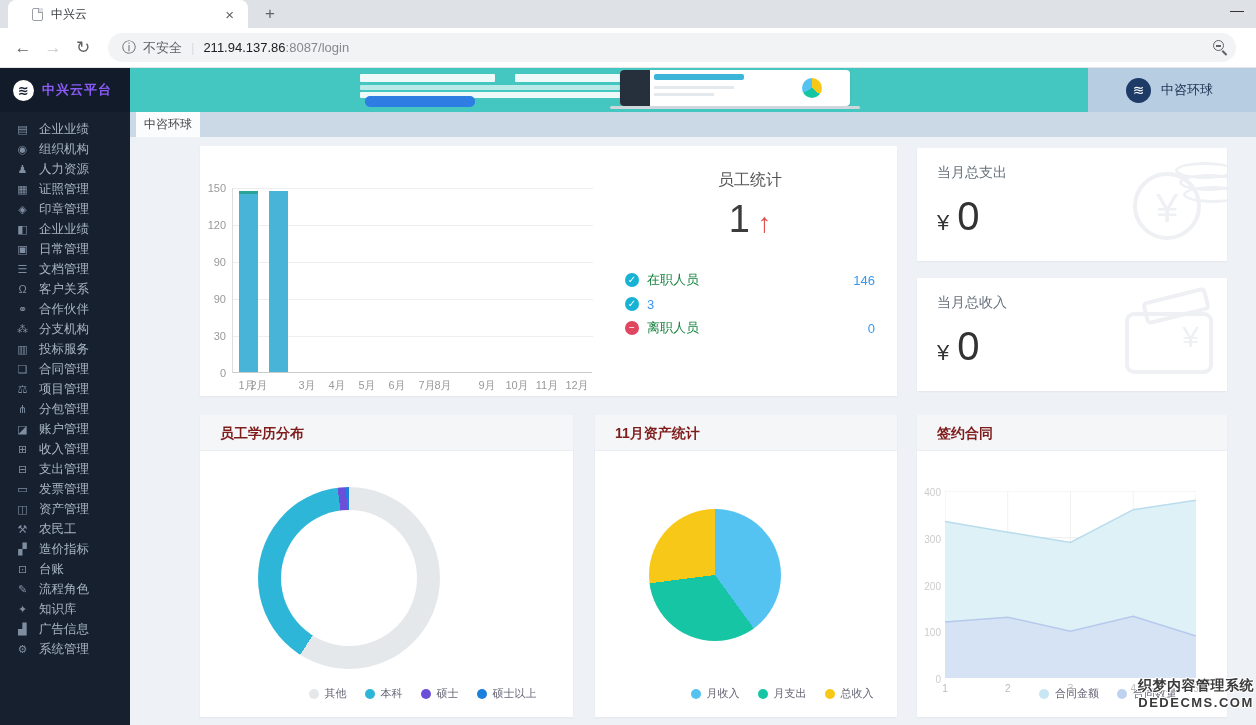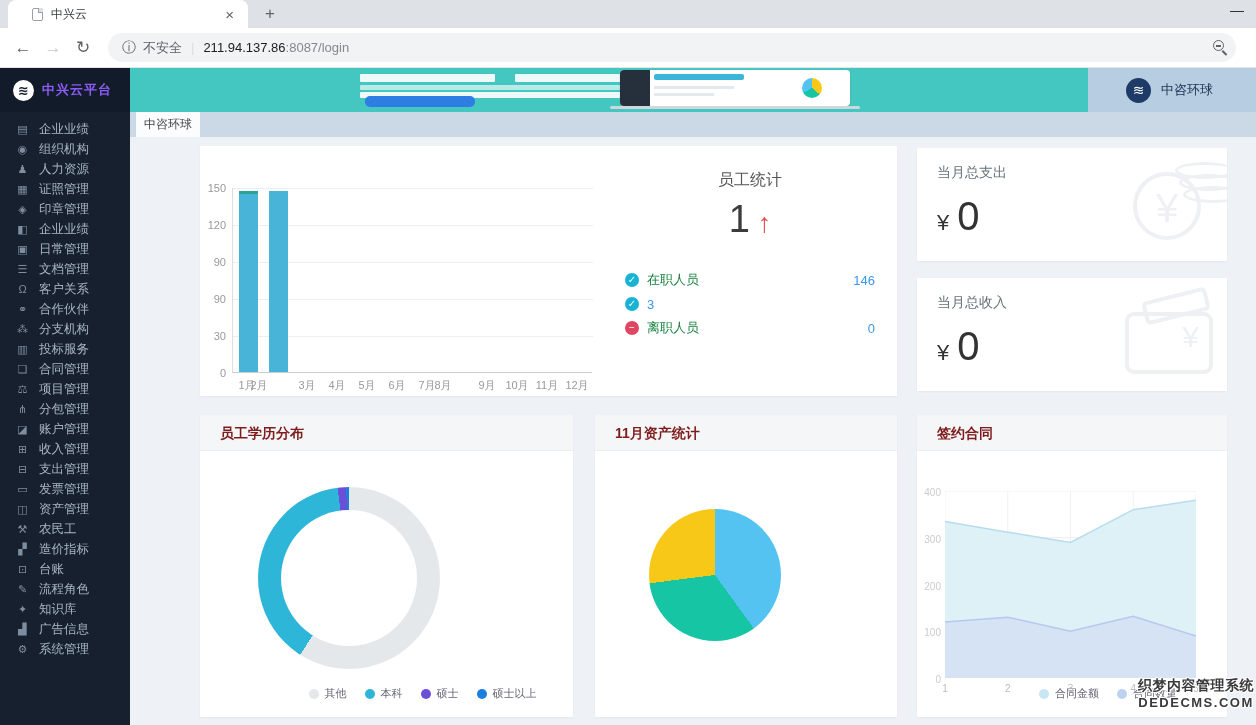--- a/index.html
+++ b/index.html
@@ -404,20 +404,34 @@
                 <span class="leg-text">硕士以上</span>
               </div>
             </div>
         </div>
       </div>
 
       <div class="card" id="card-asset">
         <div class="card-head">11月资产统计</div>
         <div class="card-body">
           <div class="pie" id="pie" style="background: conic-gradient(rgb(85, 195, 241) 0deg, rgb(85, 195, 241) 144deg, rgb(22, 197, 163) 144deg, rgb(22, 197, 163) 262.8deg, rgb(248, 200, 24) 262.8deg, rgb(248, 200, 24) 360deg);"></div>
+          <div class="chart-legend" id="pie-legend">
+              <div class="leg-item">
+                <span class="leg-dot" style="background: rgb(85, 195, 241);"></span>
+                <span class="leg-text">月收入</span>
+              </div>
+              <div class="leg-item">
+                <span class="leg-dot" style="background: rgb(22, 197, 163);"></span>
+                <span class="leg-text">月支出</span>
+              </div>
+              <div class="leg-item">
+                <span class="leg-dot" style="background: rgb(248, 200, 24);"></span>
+                <span class="leg-text">总收入</span>
+              </div>
+            </div>
         </div>
       </div>
 
       <div class="card" id="card-contract">
         <div class="card-head">签约合同</div>
         <div class="card-body" id="contract-body">
           <div class="area-wrap">
             <svg id="area-svg" width="251" height="187" viewBox="0 0 251 187">
                 <line x1="0" x2="251" y1="187" y2="187" stroke="#ededed"></line>
                 <line x1="0" x2="251" y1="140.25" y2="140.25" stroke="#ededed"></line>

